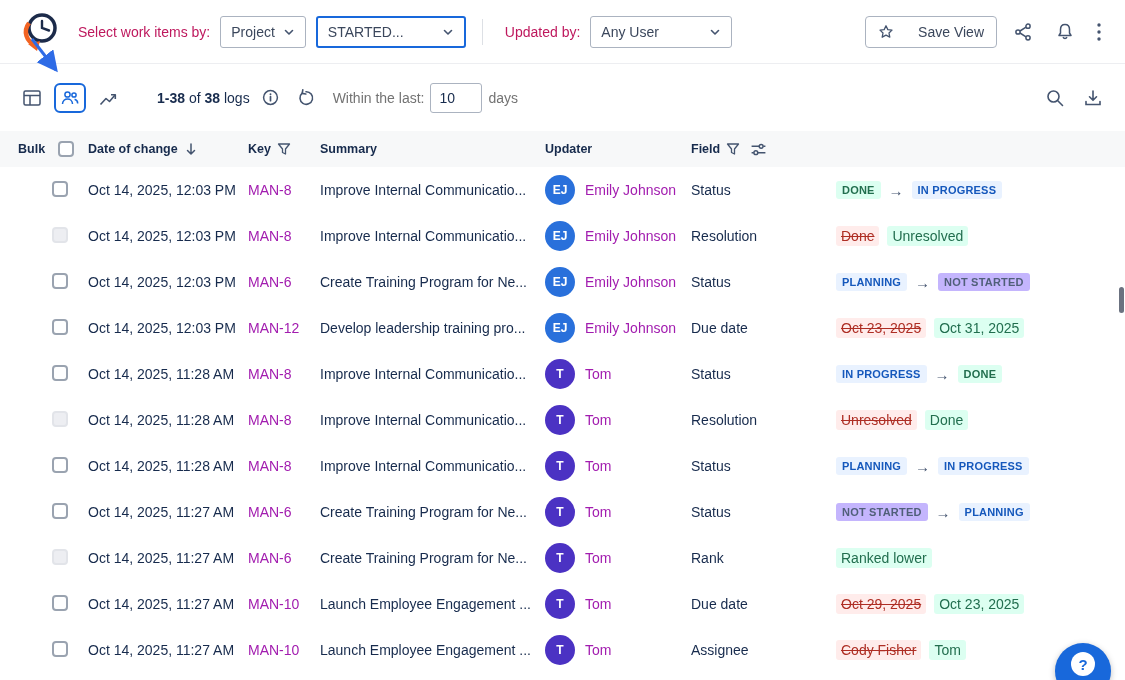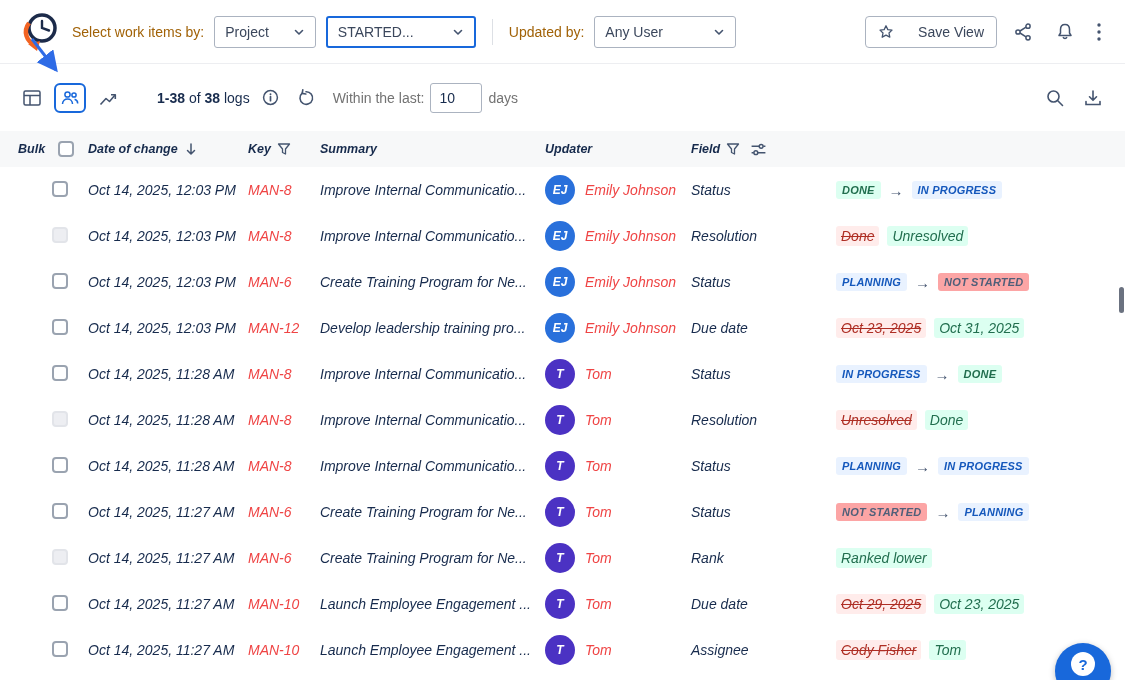--- a/index.html
+++ b/index.html
@@ -14,23 +14,23 @@
   }
   button { font-family: inherit; cursor: pointer; }
 
   
   .topbar {
     position: absolute; top:0; left:0; width:100%; height:64px;
     display:flex; align-items:center; gap:10px; padding:0 18px;
     border-bottom:1px solid #EDEEF1; background:#fff;
   }
   .logo { width:44px; height:46px; display:flex; align-items:center; justify-content:center; }
-  .lbl { font-size:14px; color:#a16207; white-space:nowrap; }
+  .lbl { font-size:14px; color:#be185d; white-space:nowrap;margin-left:6px; }
   .dd {
-    display:flex; align-items:center; gap:24px; height:32px; padding:0 10px;
+    display:flex; align-items:center; gap:8px; height:32px; padding:0 10px;
     border:1px solid #ABB3C0; border-radius:3px; background:#fff;
     font-size:14px; color:#3B475C; white-space:nowrap;
   }
   .dd.sel { border:2px solid #1868DB; width:150px; justify-content:space-between; }
   .dd.user { width:142px; justify-content:space-between; }
   .vsep { width:1px; height:26px; background:#DDE0E5; margin:0 6px; }
   .spacer { flex:1; }
   .btn-save {
     display:flex; align-items:center; gap:24px; height:32px; padding:0 12px;
     border:1px solid #ABB3C0; border-radius:4px; background:#fff;
@@ -55,44 +55,44 @@
   }
 
   
   .annot { position:absolute; left:26px; top:36px; pointer-events:none; z-index:5; }
 
   
   .table { position:absolute; top:131px; left:0; width:100%; }
   .thead, .trow {
     display:grid;
     grid-template-columns:70px 160px 72px 225px 146px 145px 1fr;
-    align-items:center; padding-left:18px;font-style:italic;
+    align-items:center; padding-left:18px;
   }
   .thead { height:36px; background:#F7F8F9; font-size:12.5px; font-weight:bold; color:#172B4D; }
   .hcell { display:flex; align-items:center; gap:6px; }
   .trow { height:46px; background:#fff; font-size:14px; }
   .cb {
     width:16px; height:16px; border:2px solid #9AA3B0; border-radius:4px;
     background:#fff; display:inline-block; cursor:pointer; flex:none;
   }
   .cb.disabled { background:#EDEEF2; border-color:#E2E4E9; cursor:default; }
   .rowcb { margin-left:34px; }
   .headcb { margin-left:7px; }
-  a.link { color:#ef4444; text-decoration:none; cursor:pointer; white-space:nowrap; }
+  a.link { color:#a21caf; text-decoration:none; cursor:pointer; white-space:nowrap; }
   .summary { white-space:nowrap; overflow:hidden; text-overflow:ellipsis; padding-right:14px; }
   .updater { display:flex; align-items:center; gap:10px; }
   .avatar {
     width:30px; height:30px; border-radius:50%; color:#fff; font-size:12px; font-weight:bold;
     display:flex; align-items:center; justify-content:center; flex:none;
   }
   .changes { display:flex; align-items:center; gap:8px; }
   .badge { font-size:11px; font-weight:bold; padding:3px 6px; border-radius:3px; letter-spacing:.2px; white-space:nowrap; }
   .badge.green { background:#DCFFF1; color:#216E4E; }
   .badge.blue  { background:#E9F2FF; color:#1558BC; }
-  .badge.gray  { background:#fca5a5; color:#505F79; }
+  .badge.gray  { background:#c4b5fd; color:#505F79; }
   .chg-arrow { color:#44546F; font-size:15px; line-height:1; }
   .val { padding:2px 5px; border-radius:3px; white-space:nowrap; }
   .val.removed { background:#FFECEB; color:#AE2E24; text-decoration:line-through; }
   .val.added   { background:#DCFFF1; color:#216E4E; }
 
   
   .fab {
     position:absolute; right:14px; bottom:-19px; width:56px; height:56px; border-radius:50%;
     background:#1868DB; border:none; display:flex; align-items:flex-start; justify-content:center;
     padding-top:9px; box-shadow:0 2px 6px rgba(0,0,0,.25); z-index:6;

